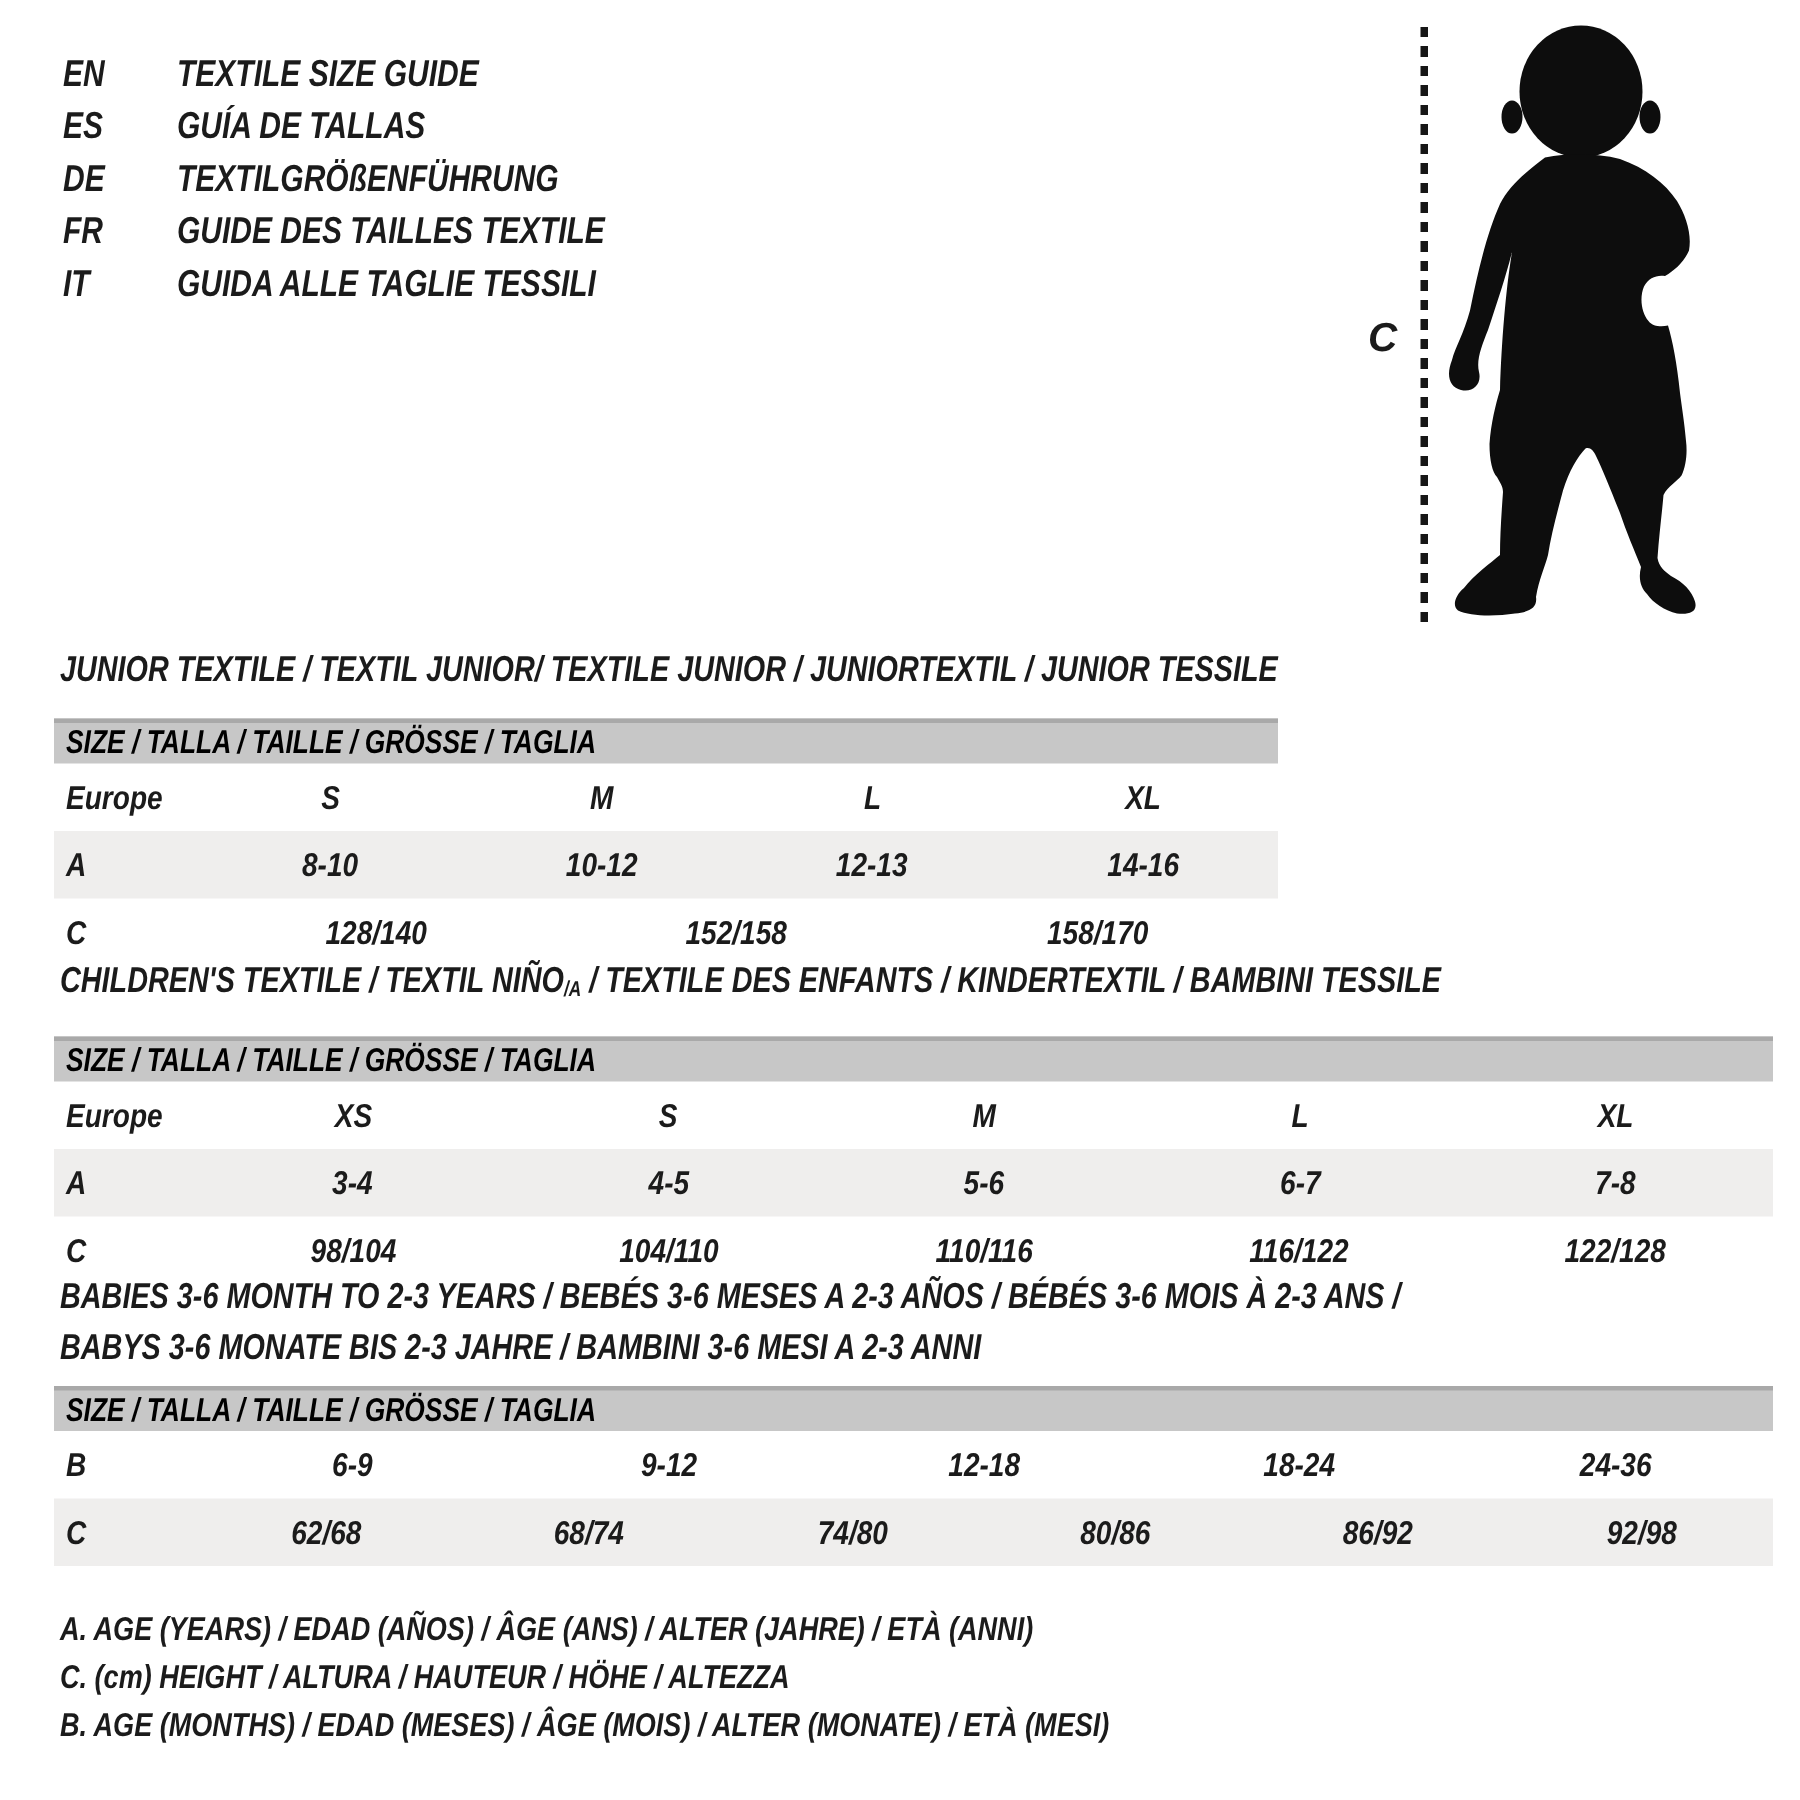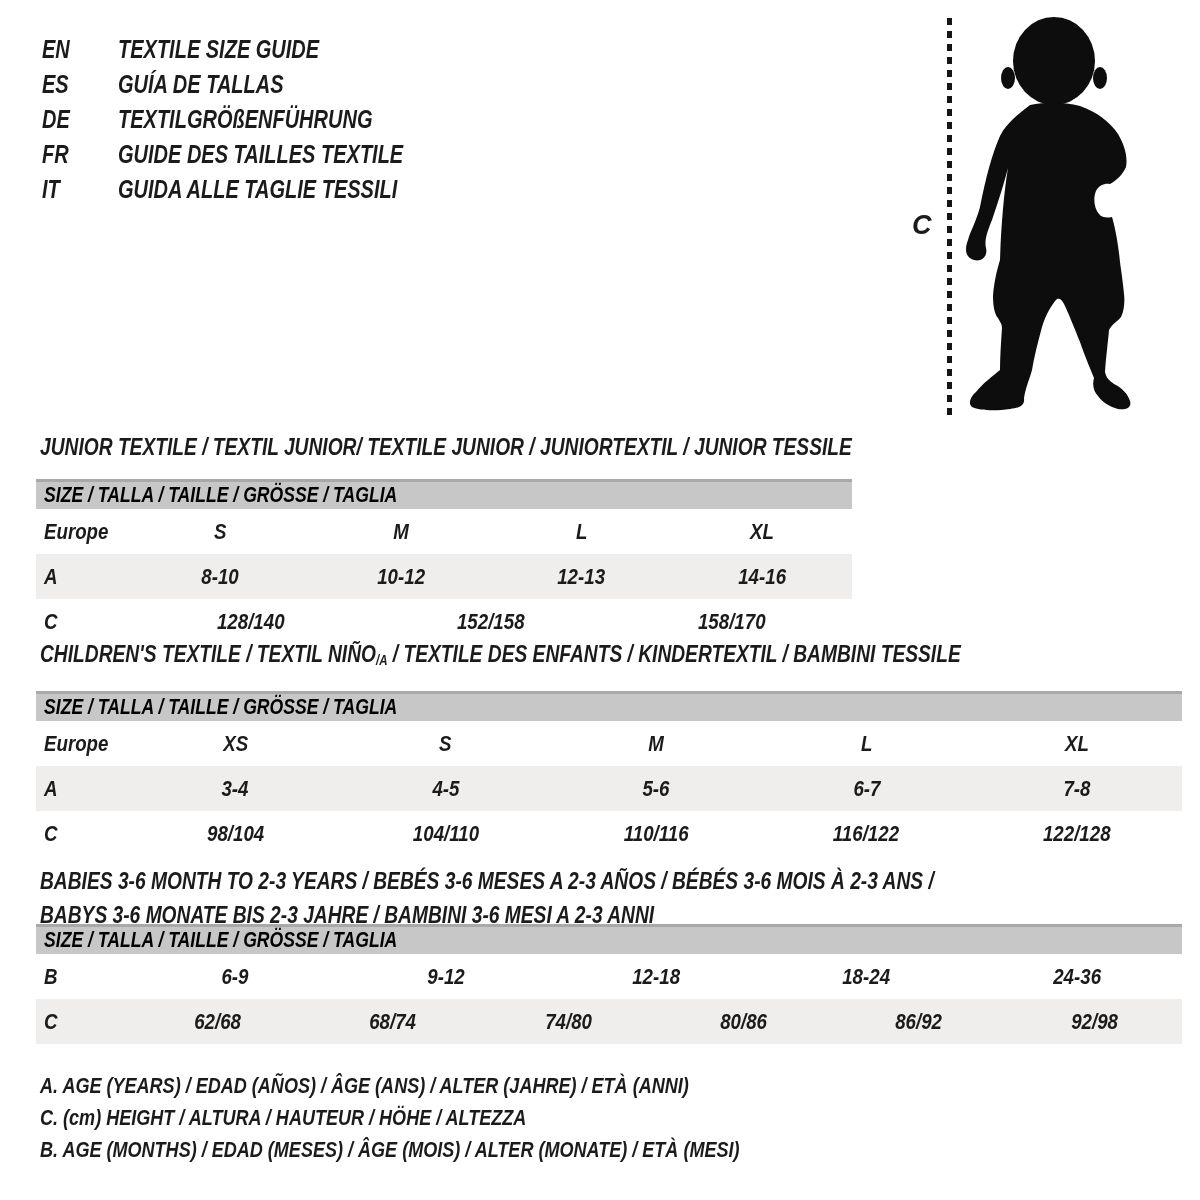--- a/index.html
+++ b/index.html
@@ -36,21 +36,21 @@
   .w-narrow{width:816px;}
   .w-wide{width:1146px;}
   .tbl{position:absolute;left:36px;font-size:22px;}
   .trow{display:flex;height:45px;line-height:33px;align-items:center;}
   .trow.shaded{background:var(--row_shaded);}
   .tlabel{width:94px;padding-left:8px;}
   .tcell{flex:1;text-align:center;}
   .cellx{display:inline-block;transform:scaleX(0.85);transform-origin:50% 50%;white-space:nowrap;}
   .tlabel .cellx{transform-origin:0 50%;}
 
-  .babies-title{position:absolute;left:40px;top:848px;font-size:24px;line-height:34px;margin-top:16px;}
+  .babies-title{position:absolute;left:40px;top:848px;font-size:24px;line-height:34px;}
   .subA{font-size:0.6em;position:relative;top:0.18em;}
 
   
   .legend{position:absolute;left:40px;top:1070px;font-size:22px;line-height:32px;}
   .legend .cond{transform:scaleX(0.82);}
 </style>
 </head>
 <body>
 
 <div class="page">

